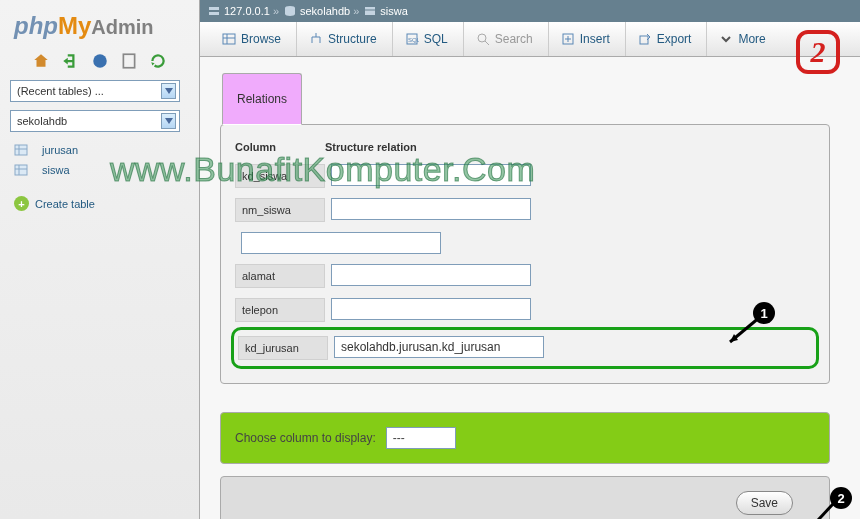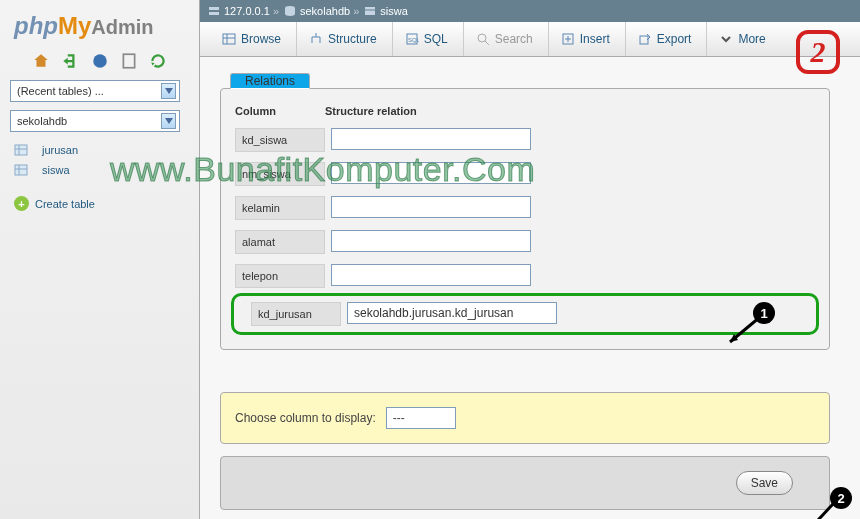--- a/index.html
+++ b/index.html
@@ -132,30 +132,30 @@
   .tab svg { width: 14px; height: 14px; margin-right: 5px; }
   .tab.disabled { color: #999; }
 
   .content {
     padding: 16px 20px 0 20px;
     position: relative;
   }
 
   .subtab {
     display: inline-block;
-    padding: 0 14px;
-    background: #0ea5e9;
+    padding: 18px 14px;
+    background: #f0abfc;
     border: 1px solid #aaa;
     border-bottom: 1px solid #fff;
     border-radius: 3px 3px 0 0;
     color: #333;
     font-size: 12px;
     position: relative;
     z-index: 2;
-    margin-left: 10px;
+    margin-left: 2px;
   }
 
   .panel {
     border: 1px solid #aaa;
     border-radius: 4px;
     background: #f2f2f2;
     padding: 14px 10px 14px 10px;
     margin-top: -1px;
     width: 610px;
   }
@@ -185,29 +185,29 @@
     border: 1px solid #7f9db9;
     background: #fff;
     margin-left: 6px;
     display: flex; align-items:center; justify-content:space-between;
     padding: 0 2px 0 6px;
     font-size: 12px;
   }
   .rel-row.hl {
     border: 3px solid #18a118;
     border-radius: 10px;
-    padding: 6px 17px;
+    padding: 6px 4px;
   }
   .rel-row.hl .select-like { width: 210px; }
 
   .panel2 {
     border: 1px solid #aaa;
     border-radius: 4px;
-    background: #fef9c3;
-    margin-top: 42px;
+    background: #84cc16;
+    margin-top: 28px;
     width: 610px;
     padding: 14px;
   }
   .panel2-inner {
     display: flex; align-items: center;
     color: #444;
     font-size: 12px;
   }
   .panel2-inner .select-like { width: 70px; margin-left: 10px; }
 
@@ -460,21 +460,20 @@
       <div class="rel-row">
         <div class="lbl">nm_siswa</div>
         <div class="select-like">
           <span></span>
           <span class="arrow"><svg viewBox="0 0 8 6">
                 <path fill="#4a6a9c" d="M0 0h8L4 6z"></path>
               </svg></span>
         </div>
       </div>
       <div class="rel-row">
-        <div class="lbl">kelamin</div>
         <div class="select-like">
           <span></span>
           <span class="arrow"><svg viewBox="0 0 8 6">
                 <path fill="#4a6a9c" d="M0 0h8L4 6z"></path>
               </svg></span>
         </div>
       </div>
       <div class="rel-row">
         <div class="lbl">alamat</div>
         <div class="select-like">

